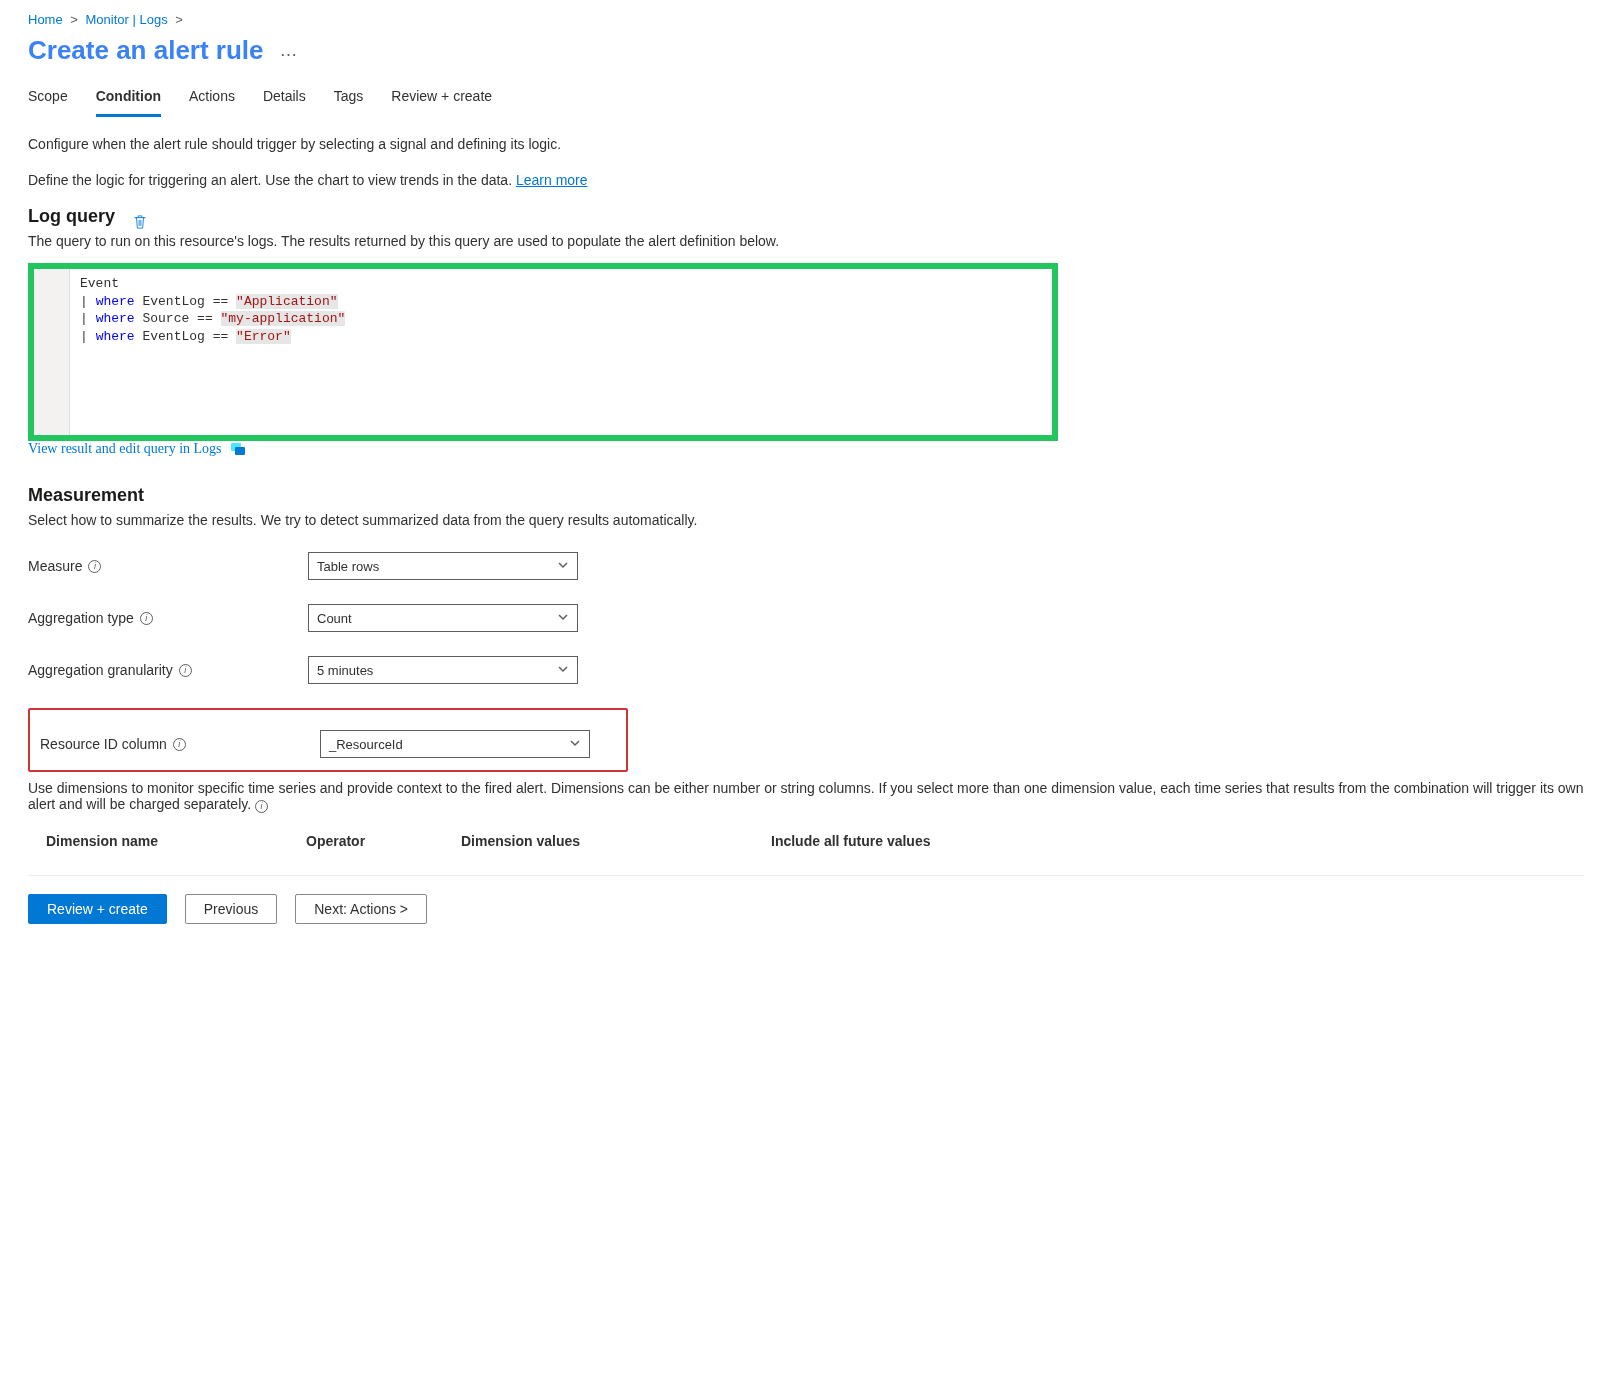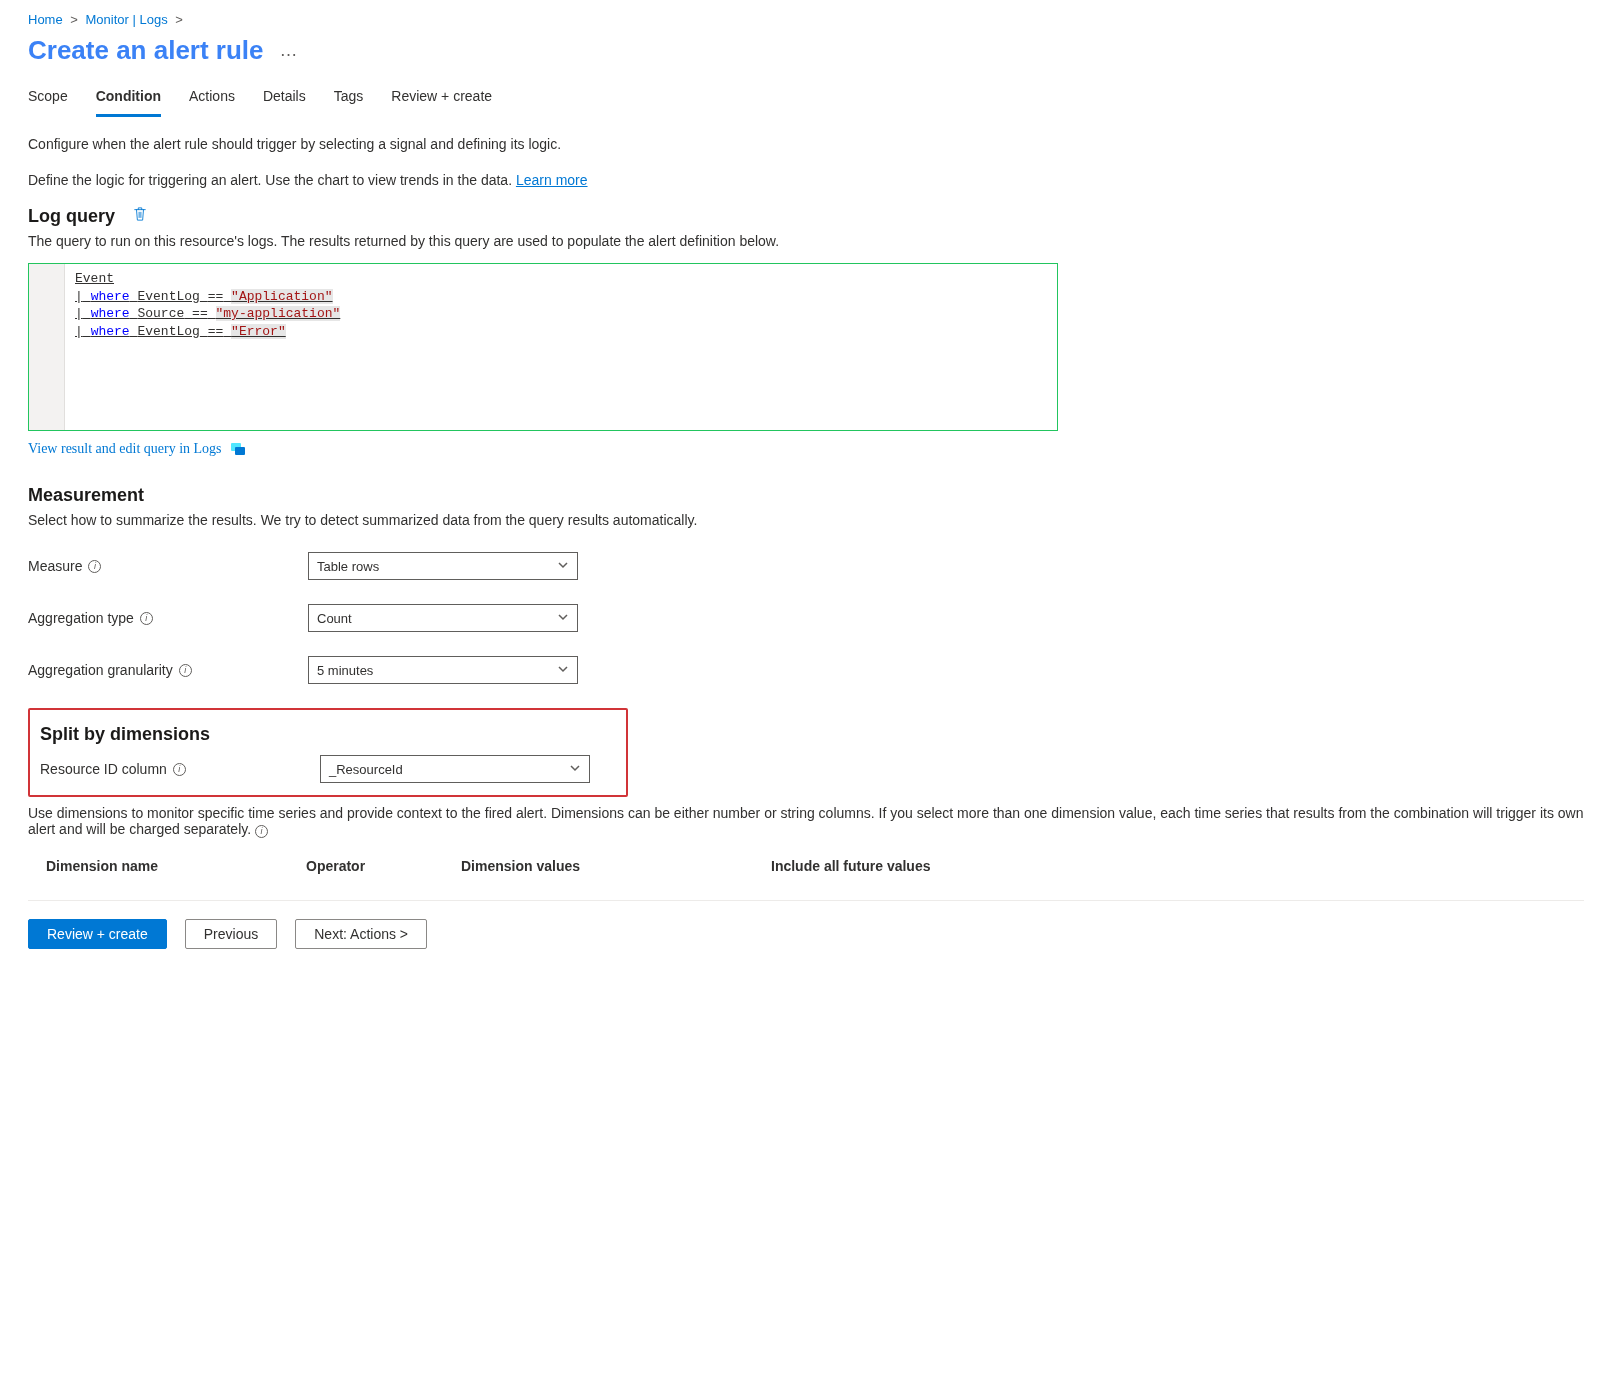--- a/index.html
+++ b/index.html
@@ -15,35 +15,33 @@
   .breadcrumb a { color: #0078d4; text-decoration: none; }
   .breadcrumb .sep { color: #605e5c; margin: 0 4px; }
   .page-title-row { display:flex; align-items:center; gap:16px; margin: 8px 0 16px 0;}
   .page-title { font-size: 26px; font-weight: 600; color: #3b82f6; margin:0;}
   .ellipsis { font-size: 18px; color:#605e5c; cursor:pointer; letter-spacing:2px;}
   .tabs { display:flex; gap:28px; border-bottom: none; margin-bottom: 18px;}
   .tab { padding: 6px 0 10px 0; font-size: 14px; color:#323130; cursor:pointer; border-bottom: 3px solid transparent;}
   .tab.active { font-weight:600; border-bottom-color: #0078d4;}
   .paragraph { font-size: 14px; color:#323130; margin: 8px 0 16px 0; line-height:1.4;}
   .link { color:#0078d4; text-decoration: underline; cursor:pointer;}
-  .section-heading-row { display:flex; align-items:flex-start; gap:18px; }
+  .section-heading-row { display:flex; align-items:flex-end; gap:18px; }
   h2.section-heading { font-size: 18px; font-weight:600; margin: 0 0 6px 0; color:#1b1a19;}
   .trash-icon svg { width:14px; height:16px; stroke:#0078d4; fill:none;}
   .subtext { font-size:14px; color:#323130; margin-bottom:14px;}
   .field-label-row { display:flex; align-items:center; gap:6px; margin-bottom:4px;}
   .required-star { color:#a4262c; }
   .code-editor {
-    border: 1px solid #22c55e;
+    border: 6px solid #22c55e;
     background: #fff;
     position:relative;
     font-family: Consolas,"Courier New",monospace;
     font-size:13px;
     line-height:1.35;
-    margin-bottom:10px;
-    text-decoration:underline;
   }
   .code-gutter {
     position:absolute; left:0; top:0; bottom:0; width:36px;
     background:#f3f2f1; border-right:1px solid #e1dfdd;
   }
   .code-body { padding:6px 8px 90px 46px; }
   .code-body .pipe { color:#323130; }
   .code-body .kw { color:#0000ff; }
   .code-body .ident { color:#323130; }
   .code-body .op { color:#323130; }
@@ -202,21 +200,20 @@
   </div>
   <div class="select-box">
     <span>5 minutes</span>
     <span class="chevron"><svg viewBox="0 0 12 12">
           <path d="M2 4l4 4 4-4"></path>
         </svg></span>
   </div>
 </div>
 
 <div class="red-outline" style="max-width:600px;">
-  <h2 class="section-heading">Split by dimensions</h2>
   <div class="form-row" style="margin:10px 0 0 0;">
     <div class="form-label-cell">
       <span>Resource ID column</span>
       <span class="info-icon">i</span>
     </div>
     <div class="select-box">
       <span>_ResourceId</span>
       <span class="chevron"><svg viewBox="0 0 12 12">
             <path d="M2 4l4 4 4-4"></path>
           </svg></span>

